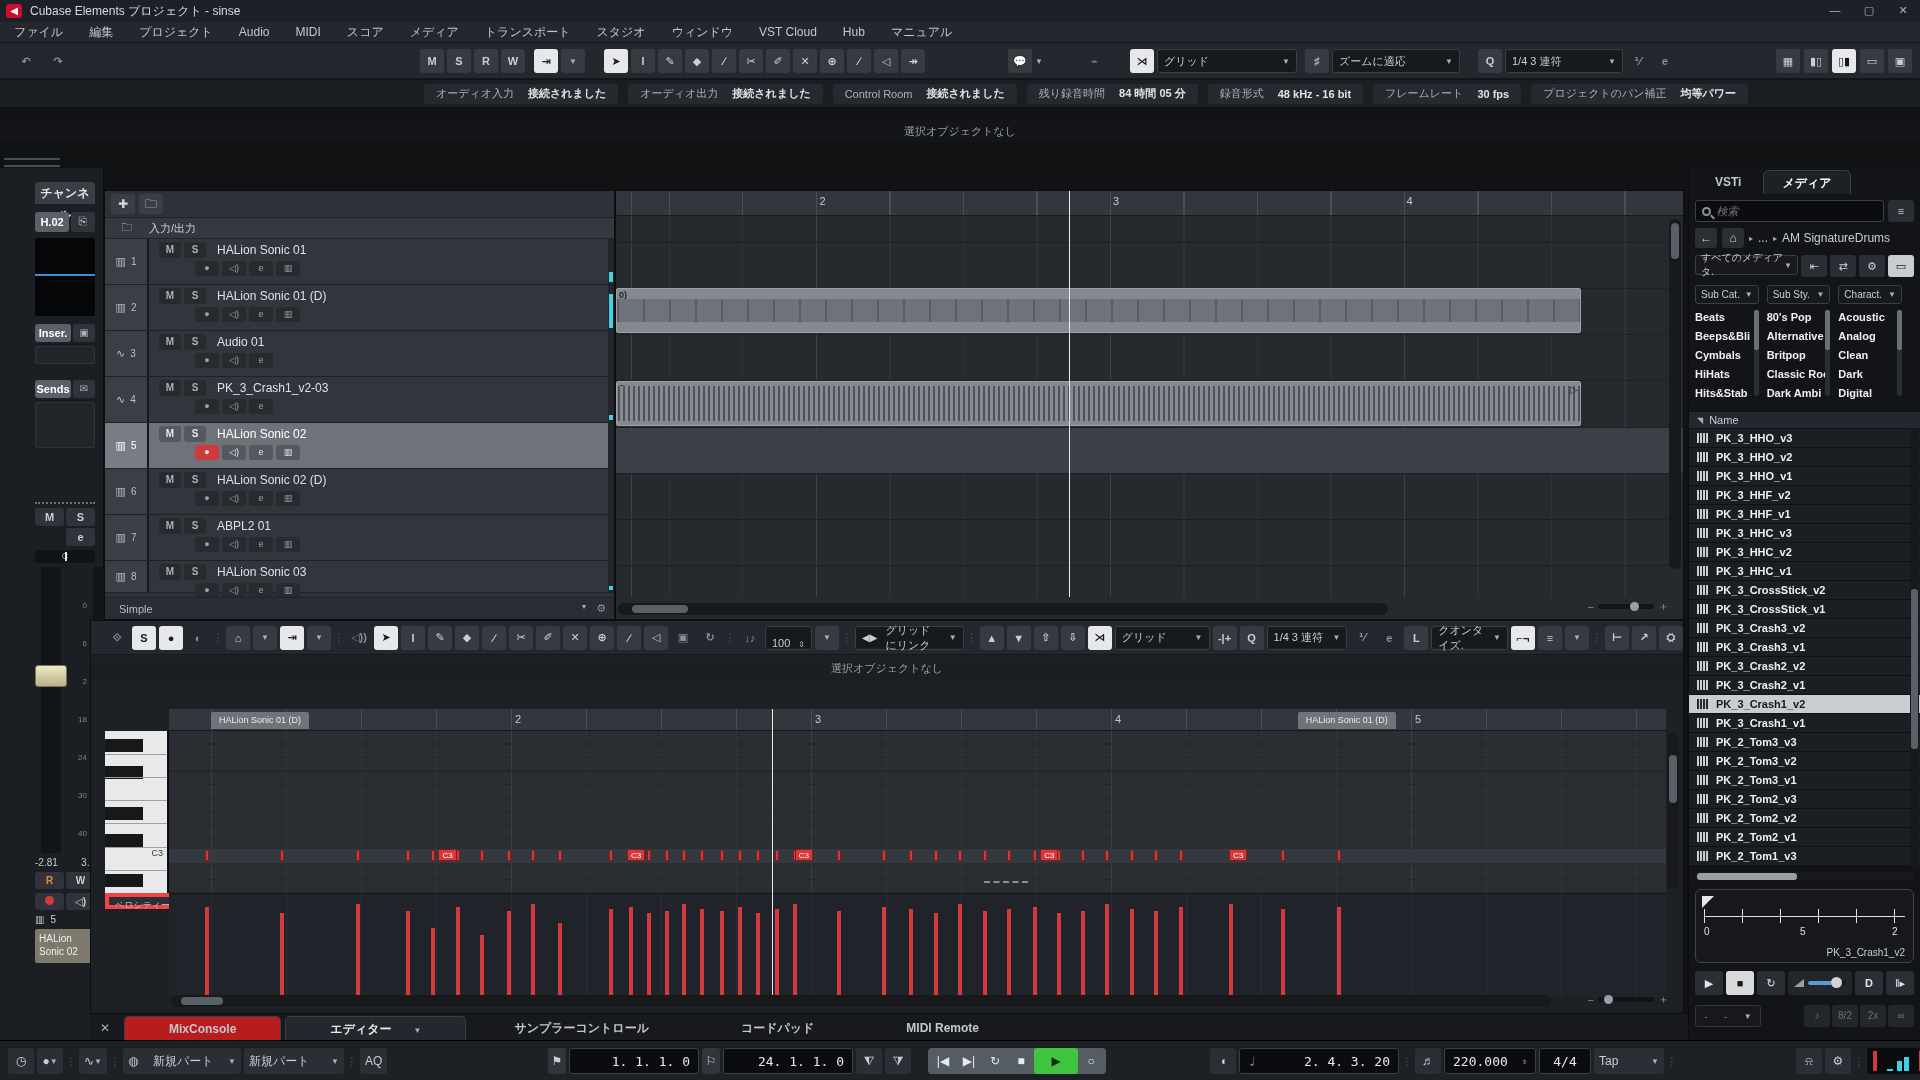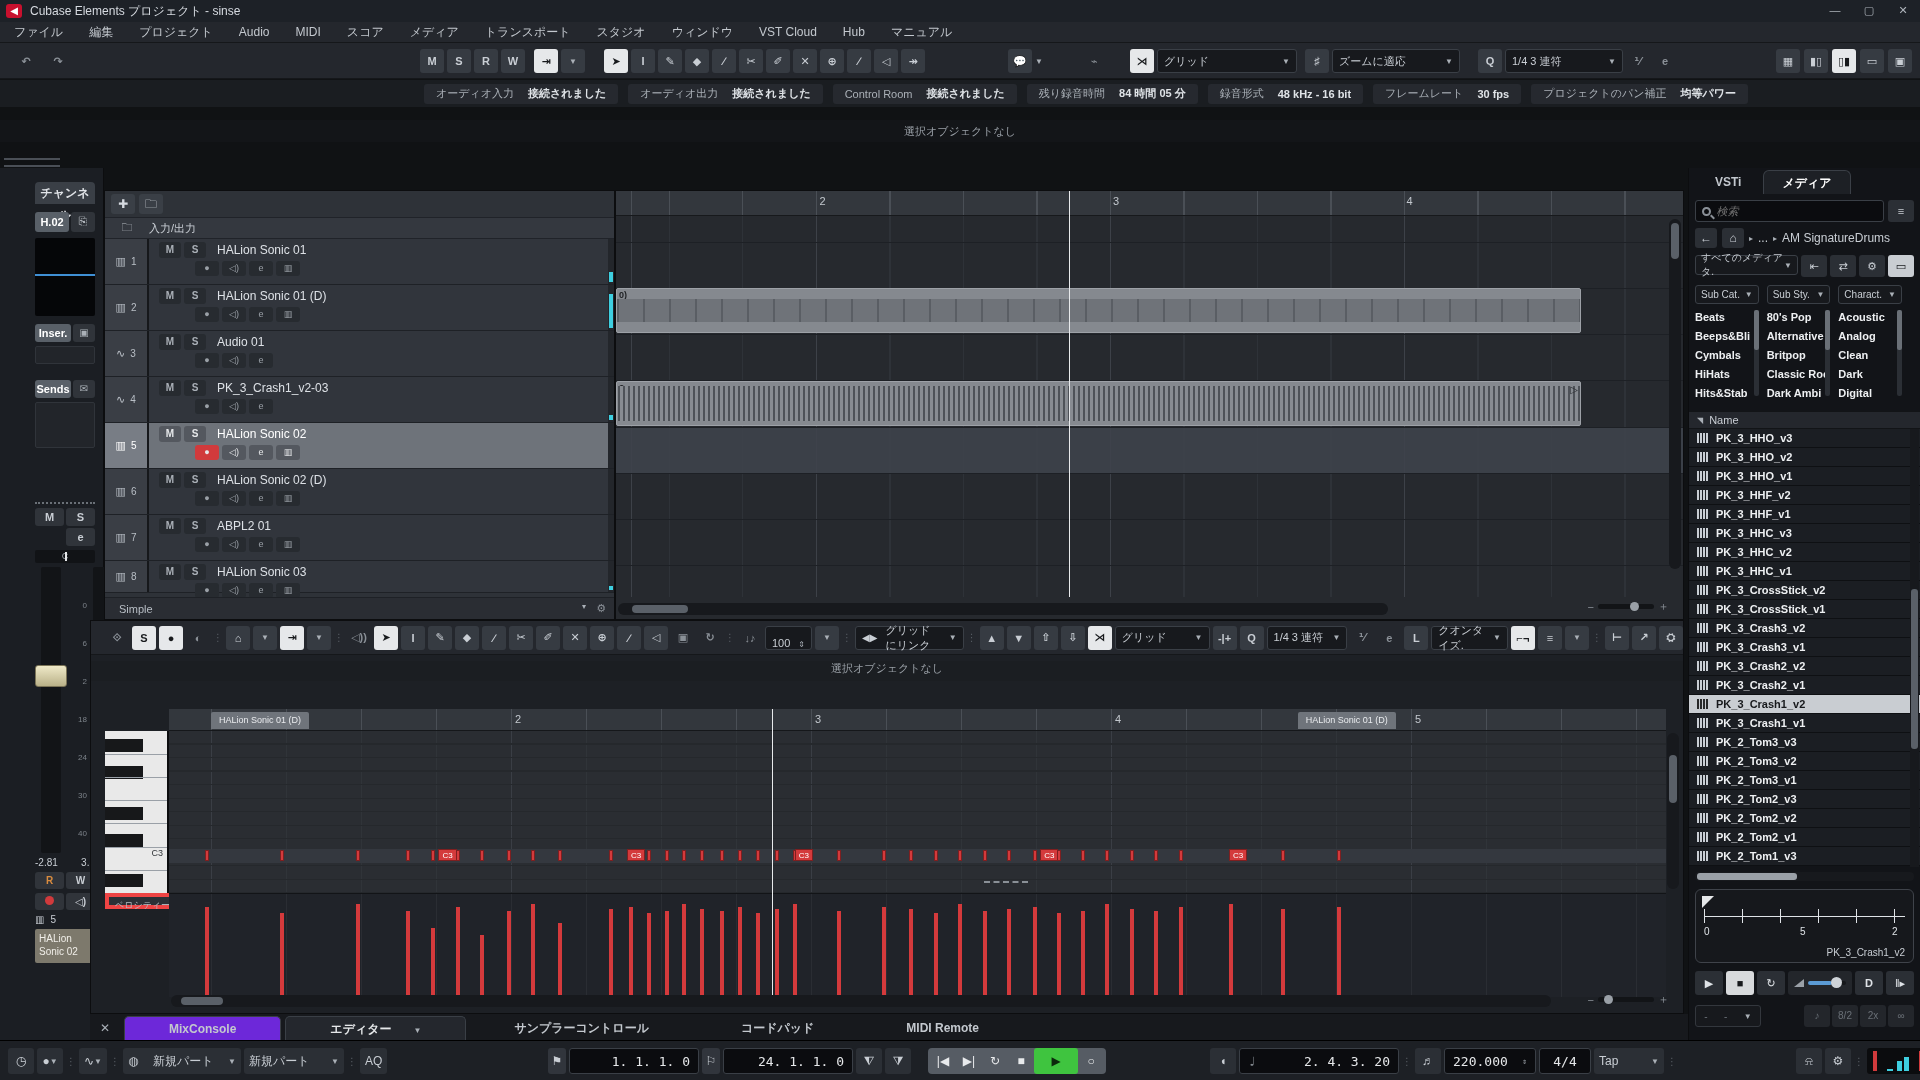--- a/index.html
+++ b/index.html
@@ -153,21 +153,21 @@
   .vel-label-box { position:absolute; left:14px; top:272px; width:86px; height:16px; background:#2c3036; color:#b9bfc6; font-size:9px; line-height:16px; padding-left:6px; border:4px solid #ef4444; }
   .vel-lane { position:absolute; left:78px; top:272px; width:1497px; height:104px; background:#202329; border-top:1px solid #121417;
      background-image:repeating-linear-gradient(90deg,#2a2d33 0 1px,transparent 1px 75px); background-position:42px 0; }
   .vbar { position:absolute; bottom:2px; width:4px; background:#d43a3c; }
   .ed-dashes { position:absolute; left:893px; top:260px; width:44px; border-top:2px dashed #8a9097; }
 
   
   .bottom-tabs { left:90px; top:1014px; width:1830px; height:26px; background:#17191d; display:flex; align-items:flex-end; gap:4px; }
   .bt-close { width:30px; text-align:center; color:#aab0b7; font-size:12px; line-height:24px; }
   .btab { height:24px; padding:0 44px; color:#c3c8ce; font-size:12px; font-weight:bold; line-height:24px; }
-  .btab.outlined { border:1px solid #3a3f46; border-bottom:none; border-radius:5px 5px 0 0; background:#6d28d9; }
+  .btab.outlined { border:1px solid #3a3f46; border-bottom:none; border-radius:5px 5px 0 0; background:#b91c1c; }
   .btab.active { background:#24272d; color:#e6e8ea; }
   .btab .caret { margin-left:22px; }
 
   
   .transport { left:0; top:1040px; width:1920px; height:40px; background:#1d2025; border-top:1px solid #000; }
   .tp { position:absolute; top:7px; height:26px; display:flex; align-items:center; gap:3px; }
   .tp-btn { height:26px; min-width:26px; background:#2b2f35; border-radius:3px; color:#c9ced4; display:flex; align-items:center; justify-content:center; font-size:12px; padding:0 5px; }
   .tp-btn.green { background:#3fc43f; color:#0c2a0c; }
   .tp-display { height:26px; background:#0b0c0f; border:1px solid #3a3f46; border-radius:3px; color:#e6e8ea; font-family:"DejaVu Sans Mono",monospace; font-size:13px; display:flex; align-items:center; justify-content:flex-end; padding:0 8px; }
   .tp-flag { color:#c9ced4; font-size:12px; width:18px; height:26px; background:#31353c; border-radius:3px; text-align:center; line-height:26px; }

